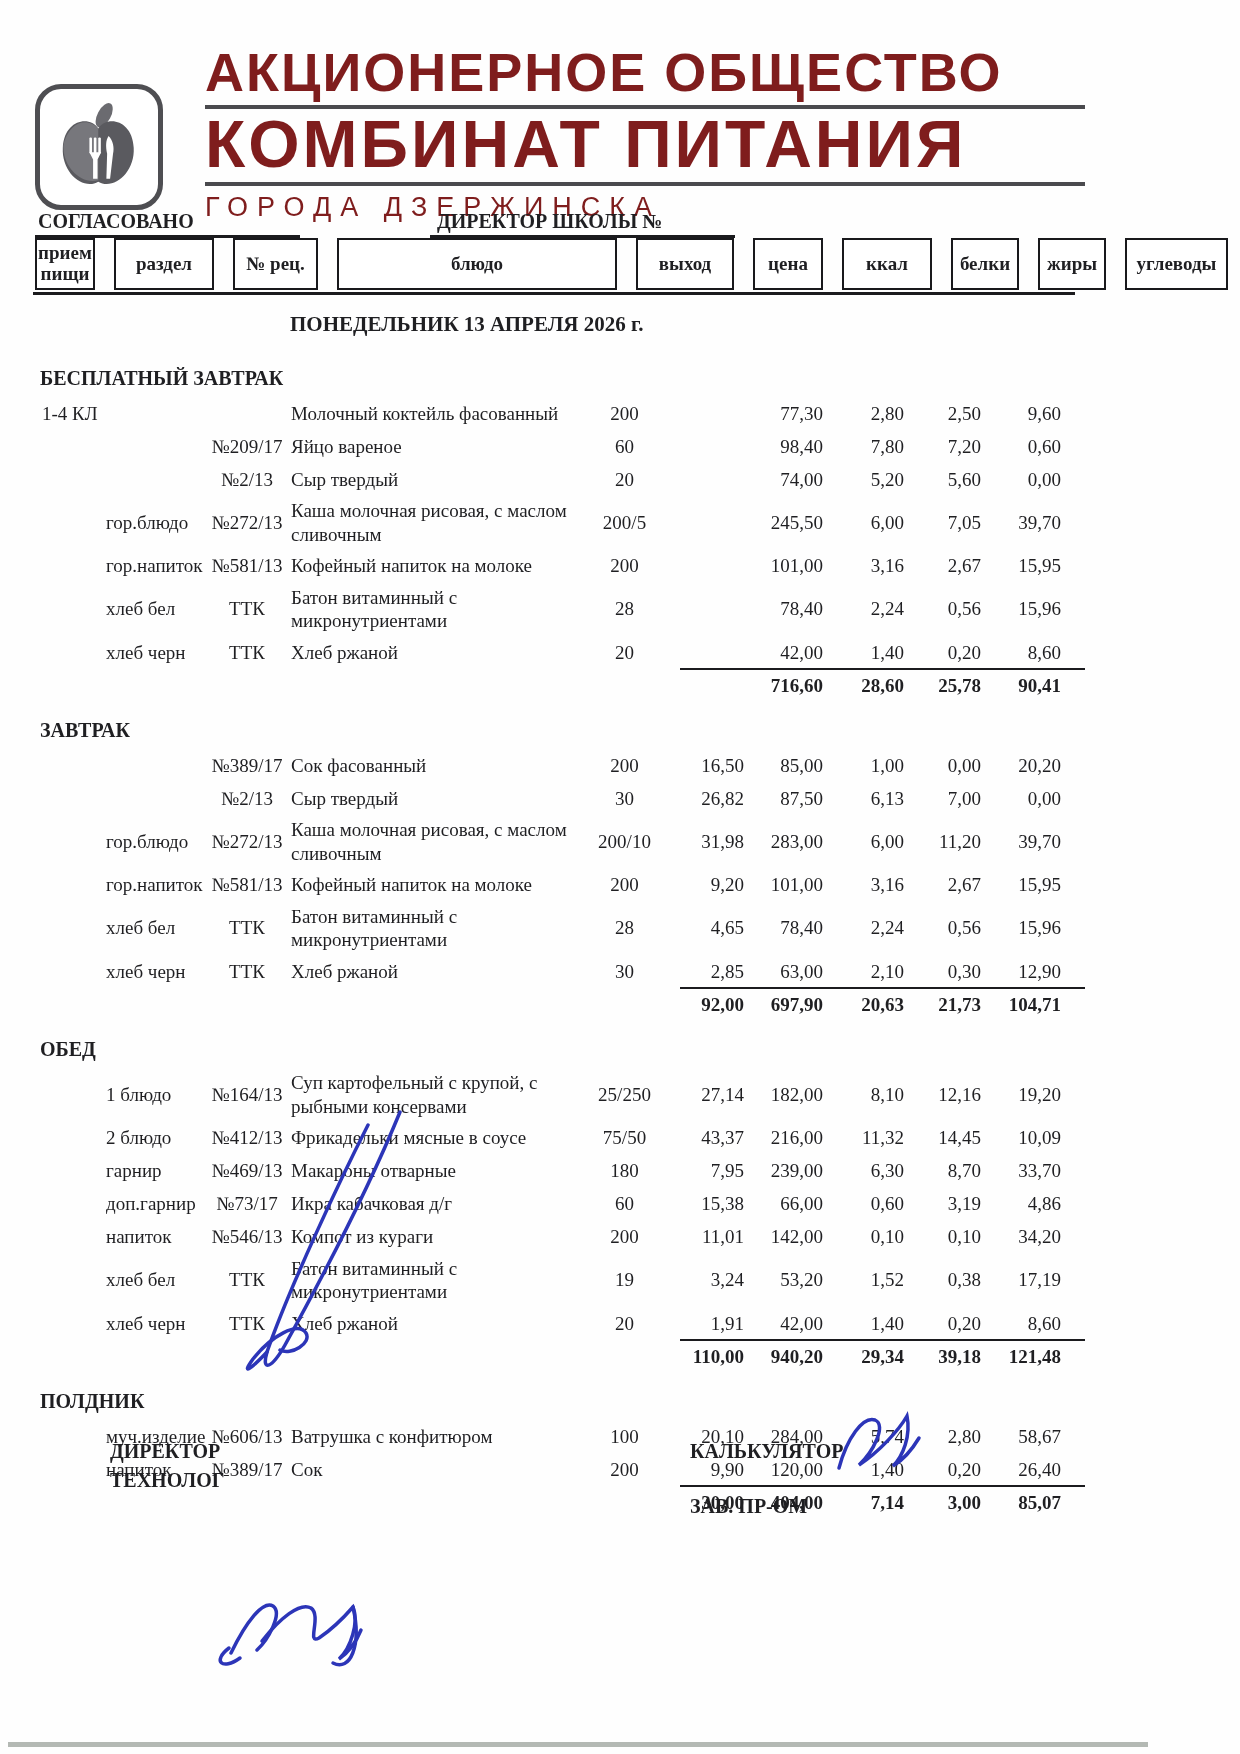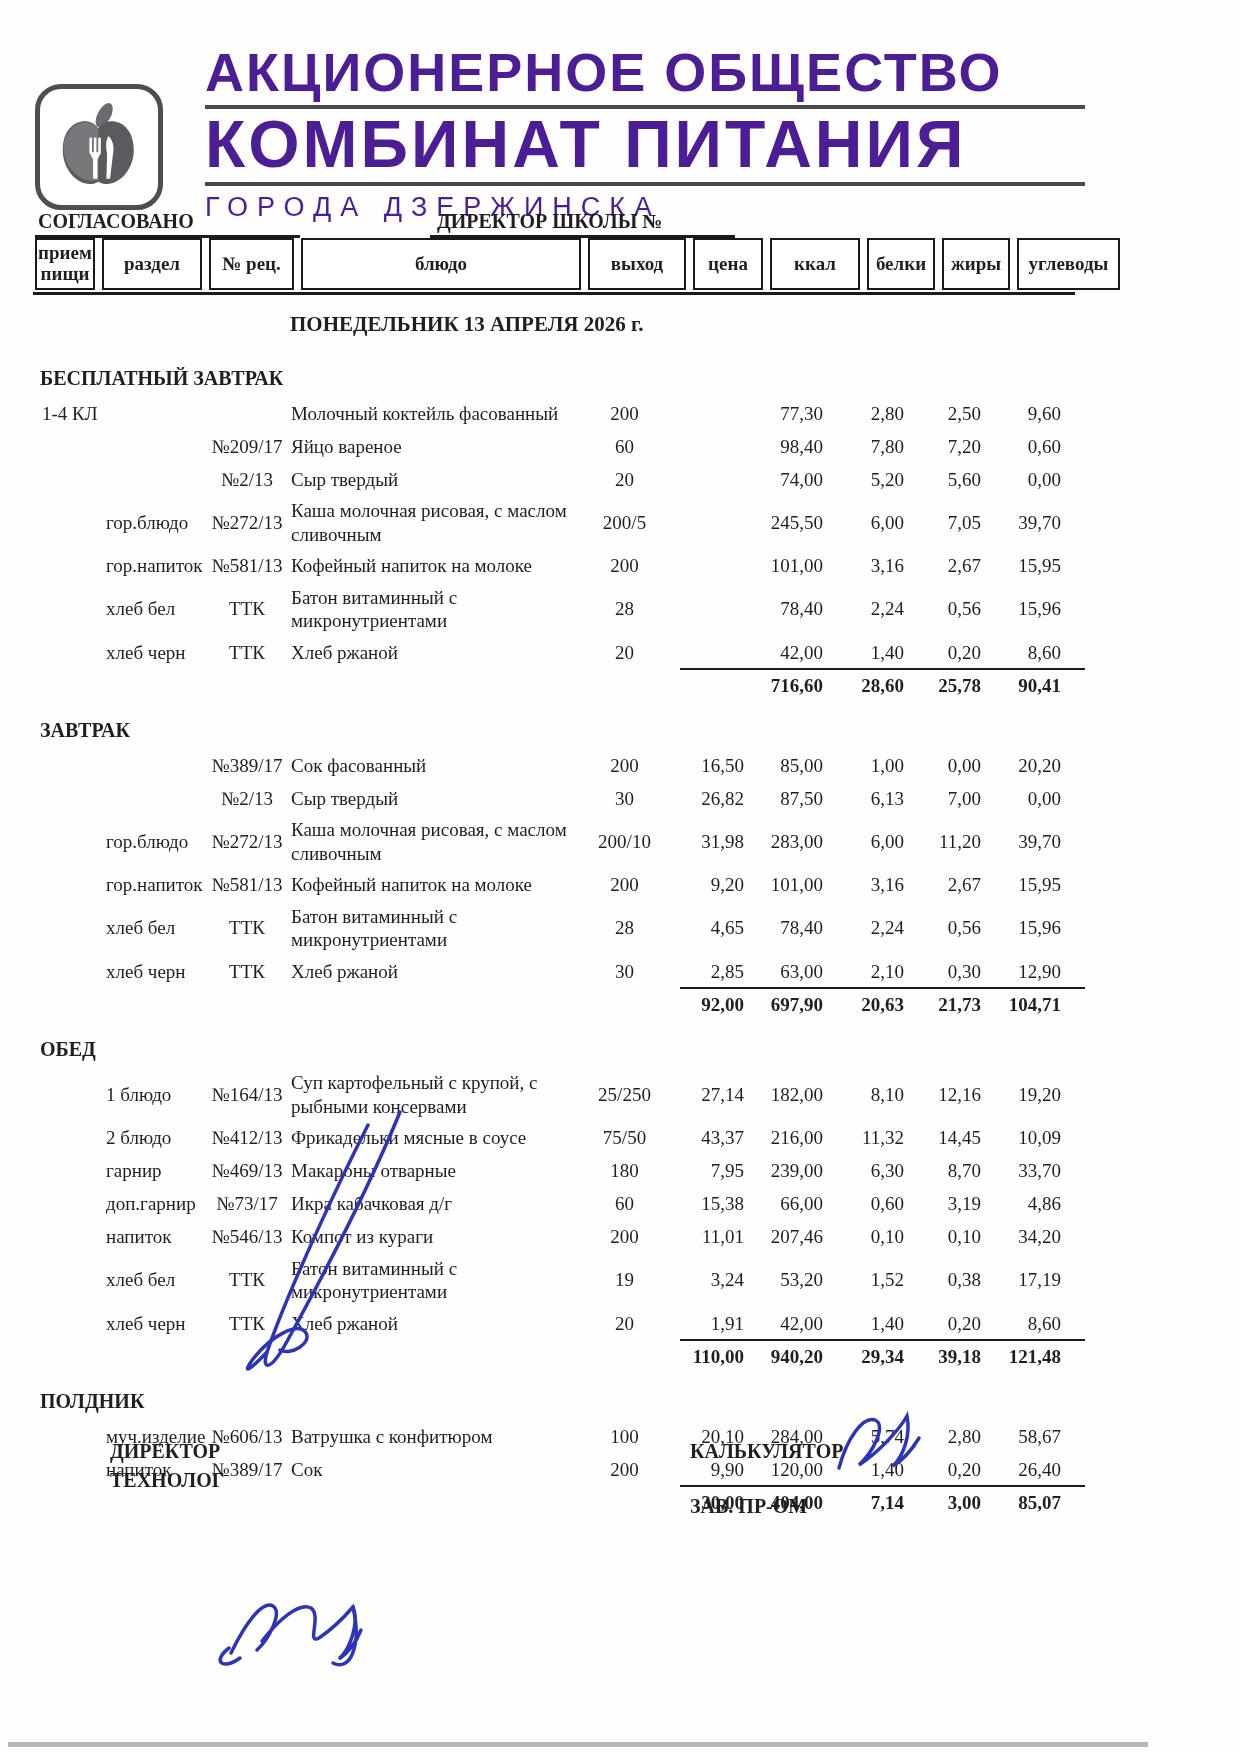--- a/index.html
+++ b/index.html
@@ -7,33 +7,33 @@
     position:relative;width:1240px;height:1754px;margin:0 auto;
     background:#fefefe;overflow:hidden;
     font-family:"Liberation Serif", serif;color:#1f1f22;
   }
   
   .logo-box{
     position:absolute;left:35px;top:84px;width:128px;height:126px;
     border:5px solid #4e4e52;border-radius:26px;box-sizing:border-box;
     display:flex;align-items:center;justify-content:center;background:#fff;
   }
-  .org{position:absolute;left:205px;top:44px;width:880px;font-family:"Liberation Sans",sans-serif;color:#4c1d95;}
+  .org{position:absolute;left:205px;top:44px;width:880px;font-family:"Liberation Sans",sans-serif;color:#7f1d1d;}
   .org-line1{font-size:54px;font-weight:600;letter-spacing:2px;white-space:nowrap;line-height:1.05;}
   .org-rule{height:4px;background:#4a4a4e;margin:4px 0 2px 0;}
   .org-line2{font-size:66px;font-weight:600;letter-spacing:3px;white-space:nowrap;line-height:1.02;}
   .org-line3{font-size:27px;font-weight:500;letter-spacing:9px;margin-top:6px;white-space:nowrap;}
   
   .approved-row{position:absolute;left:0;top:210px;width:1240px;height:28px;font-weight:bold;font-size:20px;}
   .approved-label{position:absolute;left:38px;top:0;}
   .approved-rule{position:absolute;left:35px;top:25px;width:265px;height:3px;background:#1b1b1e;}
   .director-label{position:absolute;left:437px;top:0;}
   .director-rule{position:absolute;left:430px;top:25px;width:305px;height:3px;background:#1b1b1e;}
   
-  .thead{position:absolute;left:35px;top:238px;display:flex;gap:7px;font-weight:bold;font-size:19px;}
+  .thead{position:absolute;left:35px;top:238px;display:flex;gap:19px;font-weight:bold;font-size:19px;}
   .th{border:2px solid #19191c;box-sizing:border-box;height:52px;display:flex;align-items:center;justify-content:center;text-align:center;line-height:1.1;background:#fff;}
   .c0{width:60px;}.c1{width:100px;}.c2{width:85px;}.c3{width:280px;}.c4{width:98px;}
   .c5{width:70px;}.c6{width:90px;}.c7{width:68px;}.c8{width:68px;}.c9{width:103px;}
   .thead-rule{position:absolute;left:33px;top:292px;width:1042px;height:3px;background:#1b1b1e;}
   
   .body-flow{position:absolute;left:40px;top:312px;width:1045px;font-size:19px;}
   .date-title{font-weight:bold;font-size:21px;margin:0 0 30px 250px;}
   .section-title{font-weight:bold;font-size:20px;margin:20px 0 10px 0;}
   .row{display:flex;align-items:center;margin-bottom:6px;position:relative;min-height:27px;}
   .cell{flex:0 0 auto;}
@@ -327,21 +327,21 @@
             <div class="cell belki">0,60</div>
             <div class="cell zhiry">3,19</div>
             <div class="cell uglevody">4,86</div>
           </div>
           <div class="row">
             <div class="cell lbl">напиток</div>
             <div class="cell rec">№546/13</div>
             <div class="cell dish">Компот из кураги</div>
             <div class="cell vyhod">200</div>
             <div class="cell tsena">11,01</div>
-            <div class="cell kkal">207,46</div>
+            <div class="cell kkal">142,00</div>
             <div class="cell belki">0,10</div>
             <div class="cell zhiry">0,10</div>
             <div class="cell uglevody">34,20</div>
           </div>
           <div class="row">
             <div class="cell lbl">хлеб бел</div>
             <div class="cell rec">ТТК</div>
             <div class="cell dish">Батон витаминный с микронутриентами</div>
             <div class="cell vyhod">19</div>
             <div class="cell tsena">3,24</div>

